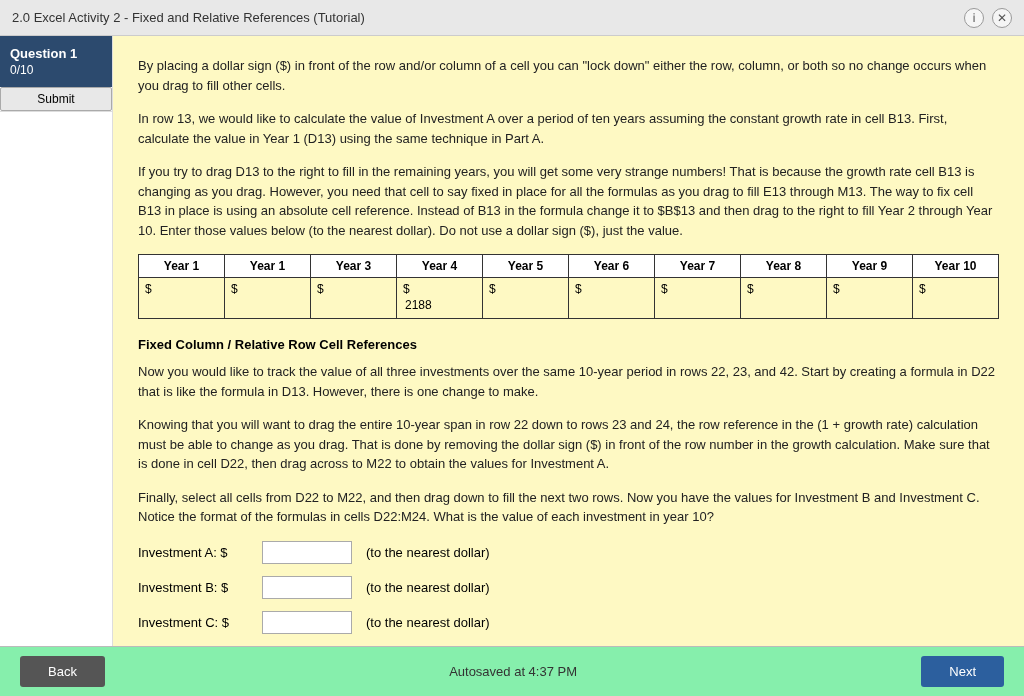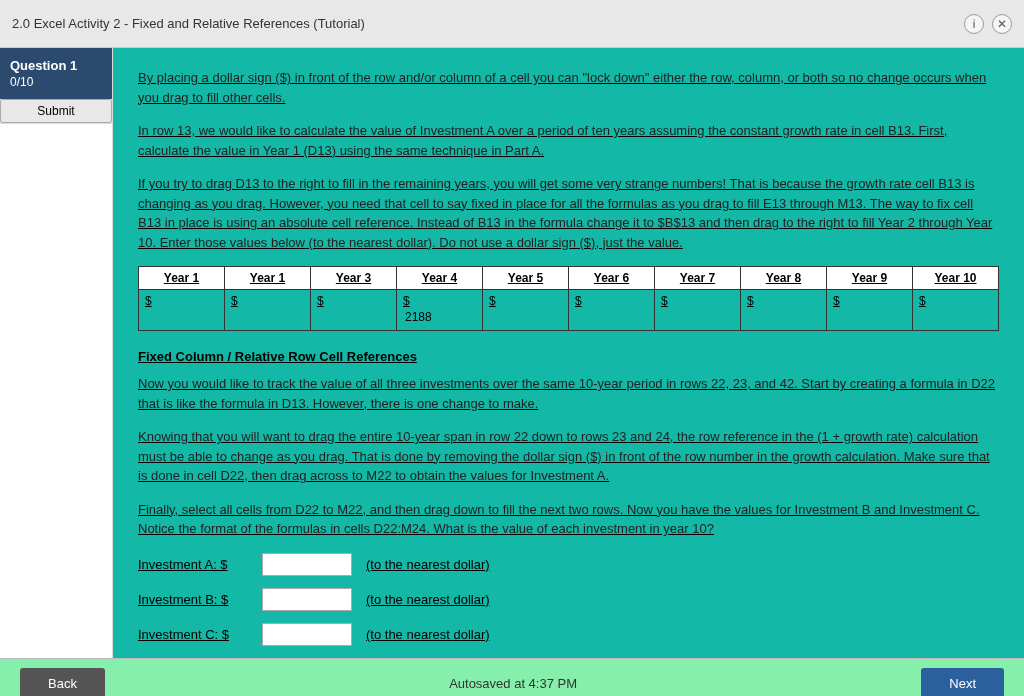--- a/index.html
+++ b/index.html
@@ -5,21 +5,21 @@
     * { box-sizing: border-box; margin: 0; padding: 0; }
     body { font-family: Arial, sans-serif; font-size: 13px; background: #f0f0f0; width: 1024px; height: 696px; overflow: hidden; }
 
     .title-bar {
       background: #e8e8e8;
       border-bottom: 1px solid #ccc;
       padding: 8px 12px;
       display: flex;
       align-items: center;
       justify-content: space-between;
-      height: 48px;
+      height: 36px;
     }
     .title-bar-text { font-size: 13px; color: #333; }
     .title-bar-icons { display: flex; gap: 8px; align-items: center; }
     .title-bar-icon {
       width: 20px; height: 20px;
       border-radius: 50%;
       border: 1px solid #999;
       display: flex; align-items: center; justify-content: center;
       font-size: 12px; cursor: pointer; color: #555;
       background: #f5f5f5;
@@ -48,24 +48,23 @@
       border: 1px solid #aaa;
       padding: 4px 10px;
       cursor: pointer;
       font-size: 12px;
       border-radius: 2px;
       width: 100%;
     }
 
     .content-area {
       flex: 1;
-      background: #14b8a6;
+      background: #fef9c3;
       overflow-y: auto;
       padding: 20px 25px;
-      text-decoration: underline;
     }
 
     .content-area p { margin-bottom: 14px; line-height: 1.5; font-size: 13px; color: #222; }
 
     .year-table-container { overflow-x: auto; margin: 10px 0 18px 0; }
     .year-table {
       border-collapse: collapse;
       width: 100%;
       min-width: 700px;
     }

